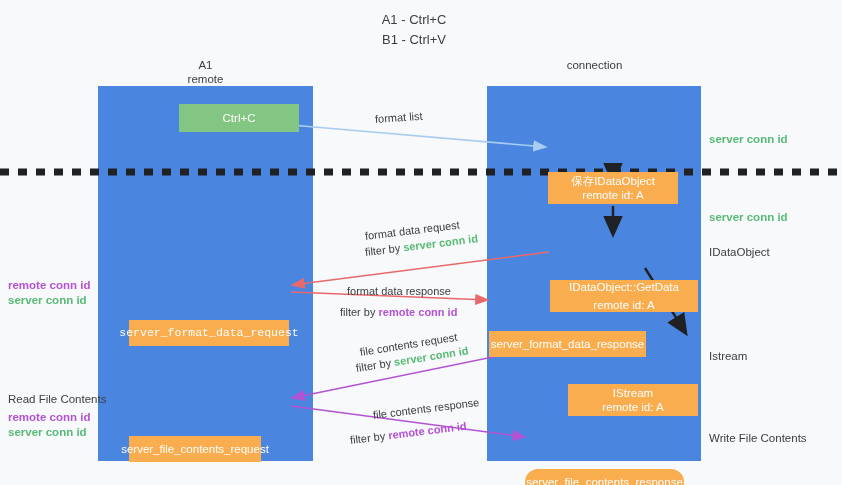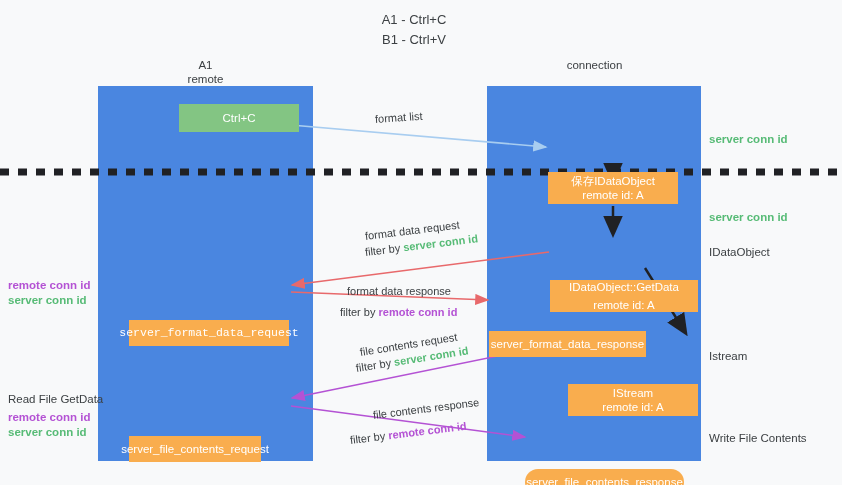--- a/index.html
+++ b/index.html
@@ -212,19 +212,19 @@
   <div class="side-label conn-green" style="left:709px; top:210px;">server conn id</div>
   <div class="side-label" style="left:709px; top:245px;">IDataObject</div>
   <div class="side-label" style="left:709px; top:349px;">Istream</div>
   <div class="side-label" style="left:709px; top:431px;">Write File Contents</div>
 
   <div class="stack" style="left:8px; top:278px;">
     <div class="conn-purple">remote conn id</div>
     <div class="conn-green">server conn id</div>
   </div>
 
-  <div class="side-label" style="left:8px; top:392px;">Read File GetData</div>
+  <div class="side-label" style="left:8px; top:392px;">Read File Contents</div>
   <div class="stack" style="left:8px; top:410px;">
     <div class="conn-purple">remote conn id</div>
     <div class="conn-green">server conn id</div>
   </div>
 
 </div>
 
 </body></html>

